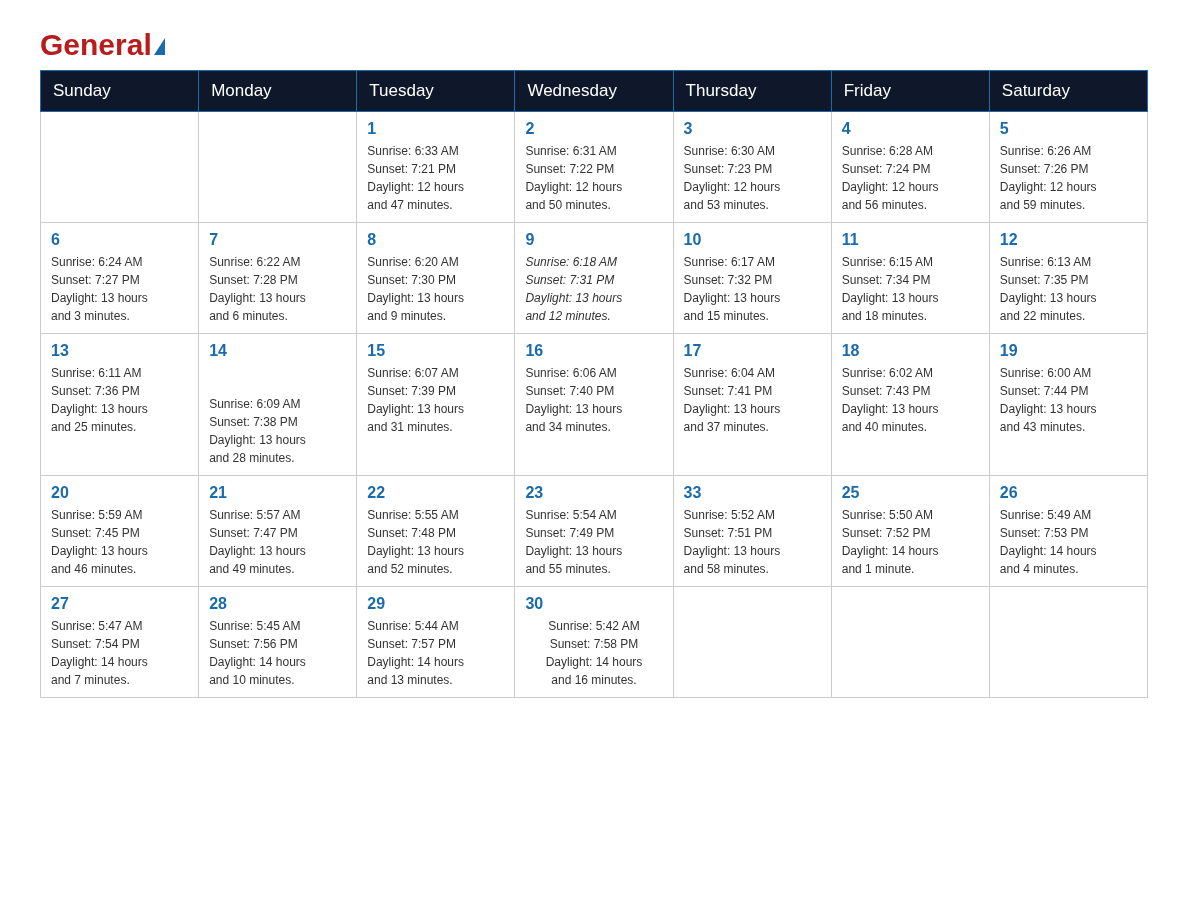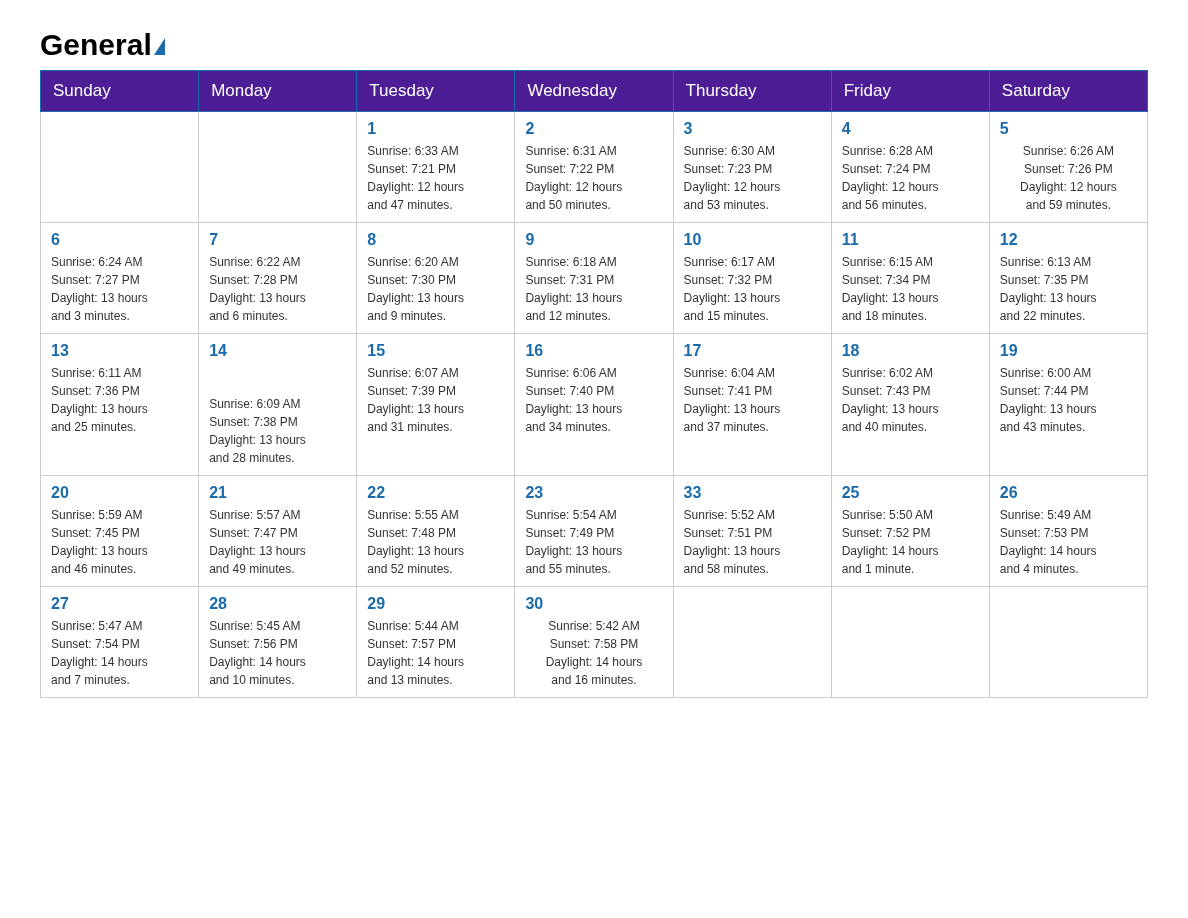--- a/index.html
+++ b/index.html
@@ -34,21 +34,21 @@
       font-size: 22px;
       color: #444;
       margin-top: 4px;
     }
     .calendar {
       width: 100%;
       border-collapse: collapse;
       margin-top: 14px;
     }
     .calendar th {
-      background-color: #4c1d95;
+      background-color: #0f172a;
       color: #fff;
       text-align: left;
       padding: 10px 12px;
       font-size: 17px;
       font-weight: normal;
       border: 1px solid #1a6bab;
     }
     .calendar td {
       vertical-align: top;
       padding: 8px 10px;
@@ -74,21 +74,21 @@
     .empty-cell {
       background: #fff;
     }
   </style>
 </head>
 <body>
 
 <div class="header-row">
   <div class="logo">
     <div style="display:flex;align-items:center;line-height:1;">
-      <span style="font-size:30px;font-weight:bold;color:#000000;text-align:center;">General</span>
+      <span style="font-size:30px;font-weight:bold;color:#b91c1c;text-align:center;">General</span>
       <span style="display:inline-block;width:0;height:0;border-left:11px solid transparent;border-bottom:17px solid #1a6bab;margin-left:2px;margin-bottom:-2px;"></span>
     </div>
     <div style="font-size:30px;font-weight:bold;color:#1a6bab;letter-spacing:3px;margin-top:-4px;"></div>
   </div>
   <div class="title-block">
     <div class="calendar-title"></div>
     <div class="calendar-subtitle"></div>
   </div>
 </div>
 
@@ -131,21 +131,21 @@
         </td>
         <td>
           <span class="day-number">4</span>
           <div class="day-info" style="white-space: pre-line;">Sunrise: 6:28 AM
 Sunset: 7:24 PM
 Daylight: 12 hours
 and 56 minutes.</div>
         </td>
         <td>
           <span class="day-number">5</span>
-          <div class="day-info" style="white-space: pre-line; text-align: center;">Sunrise: 6:26 AM
+          <div class="day-info" style="white-space: pre-line;">Sunrise: 6:26 AM
 Sunset: 7:26 PM
 Daylight: 12 hours
 and 59 minutes.</div>
         </td>
       </tr>
       <tr>
         <td>
           <span class="day-number">6</span>
           <div class="day-info" style="white-space: pre-line;">Sunrise: 6:24 AM
 Sunset: 7:27 PM
@@ -161,21 +161,21 @@
         </td>
         <td>
           <span class="day-number">8</span>
           <div class="day-info" style="white-space: pre-line;">Sunrise: 6:20 AM
 Sunset: 7:30 PM
 Daylight: 13 hours
 and 9 minutes.</div>
         </td>
         <td>
           <span class="day-number">9</span>
-          <div class="day-info" style="white-space: pre-line;">Sunrise: 6:18 AM
+          <div class="day-info" style="white-space: pre-line; font-style: italic;">Sunrise: 6:18 AM
 Sunset: 7:31 PM
 Daylight: 13 hours
 and 12 minutes.</div>
         </td>
         <td>
           <span class="day-number">10</span>
           <div class="day-info" style="white-space: pre-line;">Sunrise: 6:17 AM
 Sunset: 7:32 PM
 Daylight: 13 hours
 and 15 minutes.</div>

